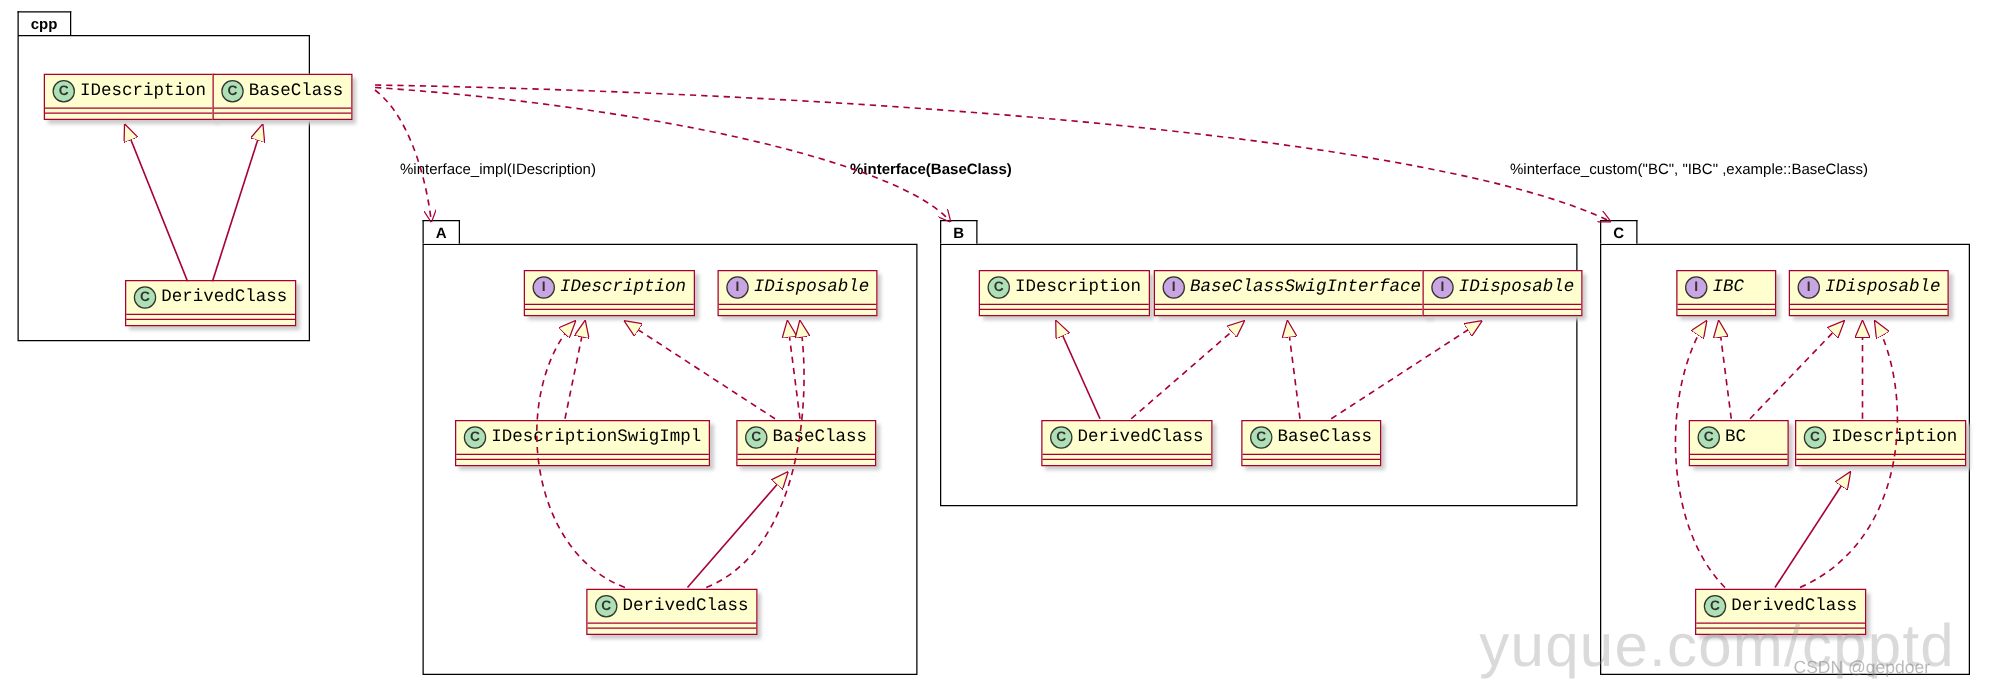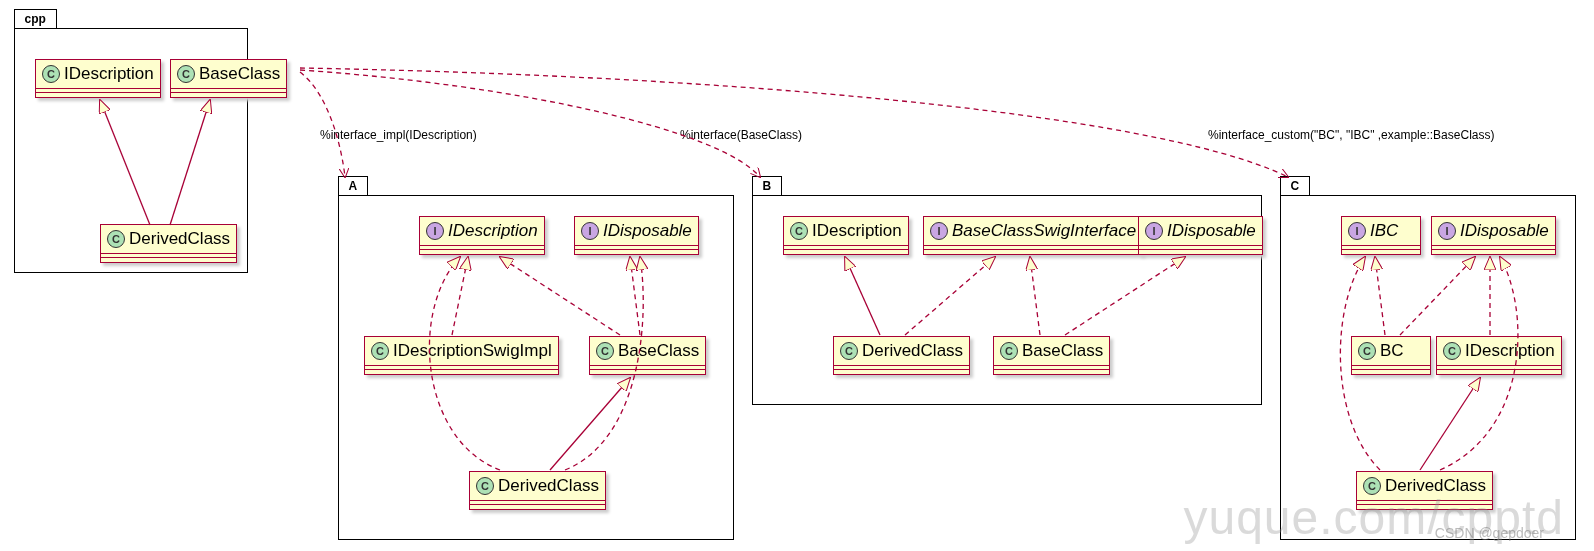--- a/index.html
+++ b/index.html
@@ -57,21 +57,21 @@
     border: 1px solid #333;
     display: flex;
     align-items: center;
     justify-content: center;
     font-weight: bold;
     font-size: 11px;
     flex-shrink: 0;
   }
   .circle-c { background: #ade1b5; color: #333; }
   .circle-i { background: #c9a6e3; color: #333; }
-  .class-name { white-space: nowrap; font-size: 17px; }
+  .class-name { white-space: nowrap; font-size: 14px; font-family: Liberation Mono, monospace; }
   .italic { font-style: italic; }
   .edge-label {
     position: absolute;
     font-size: 12px;
     color: #000;
     white-space: nowrap;
   }
   svg.overlay {
     position: absolute;
     top: 0;
@@ -259,21 +259,21 @@
     <div class="class-head">
         <span class="circle circle-c">C</span>
         <span class="class-name">DerivedClass</span>
       </div>
     <div class="class-body"></div>
       <div class="class-foot"></div>
   </div>
 </div>
 
 <div class="edge-label" style="left:320px; top:128px;">%interface_impl(IDescription)</div>
-<div class="edge-label" style="left:680px; top:128px;">%interface(BaseClass)</div>
+<div class="edge-label" style="left:680px; top:128px;font-weight:bold;">%interface(BaseClass)</div>
 <div class="edge-label" style="left:1208px; top:128px;">%interface_custom("BC", "IBC" ,example::BaseClass)</div>
 
 <div class="watermark1">yuque.com/cpptd</div>
 <div class="watermark2">CSDN @gepdoer</div>
 
 <svg class="overlay">
   <defs>
     <marker id="tri" markerWidth="14" markerHeight="12" refX="13" refY="6" orient="auto" markerUnits="userSpaceOnUse">
       <path d="M0,0 L14,6 L0,12 Z" fill="#fefece" stroke="#a80036" stroke-width="1"></path>
     </marker>

